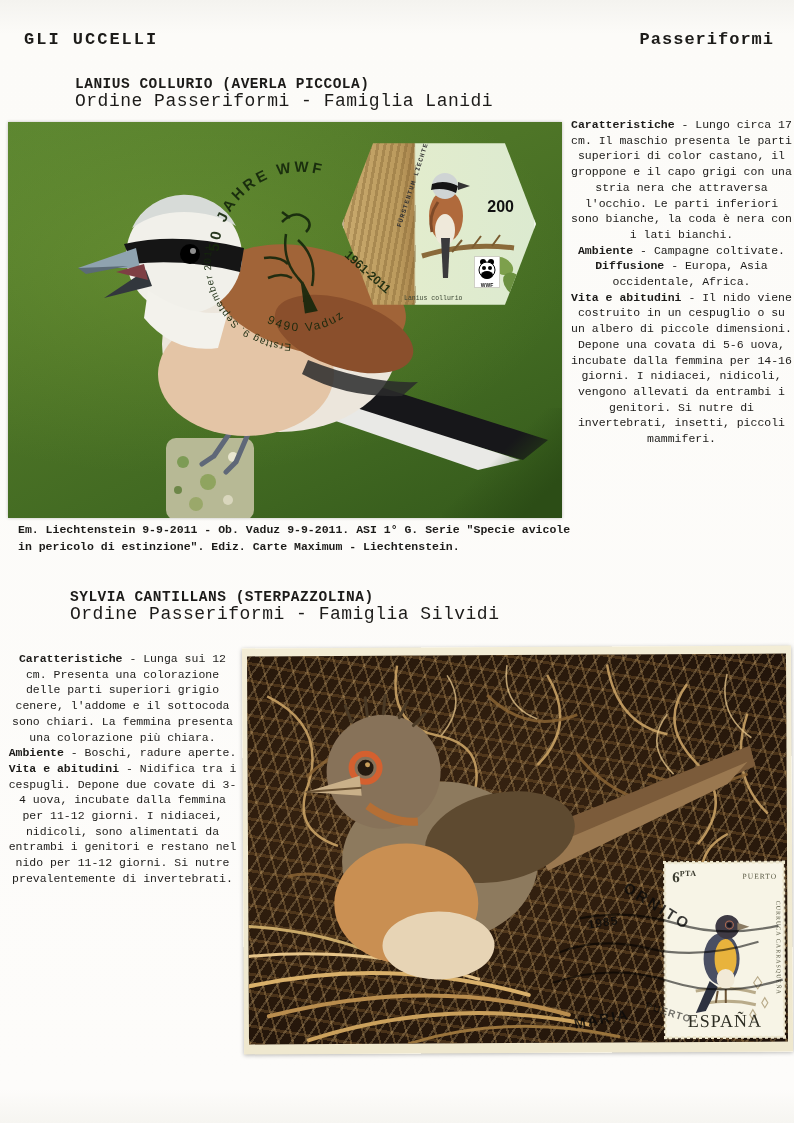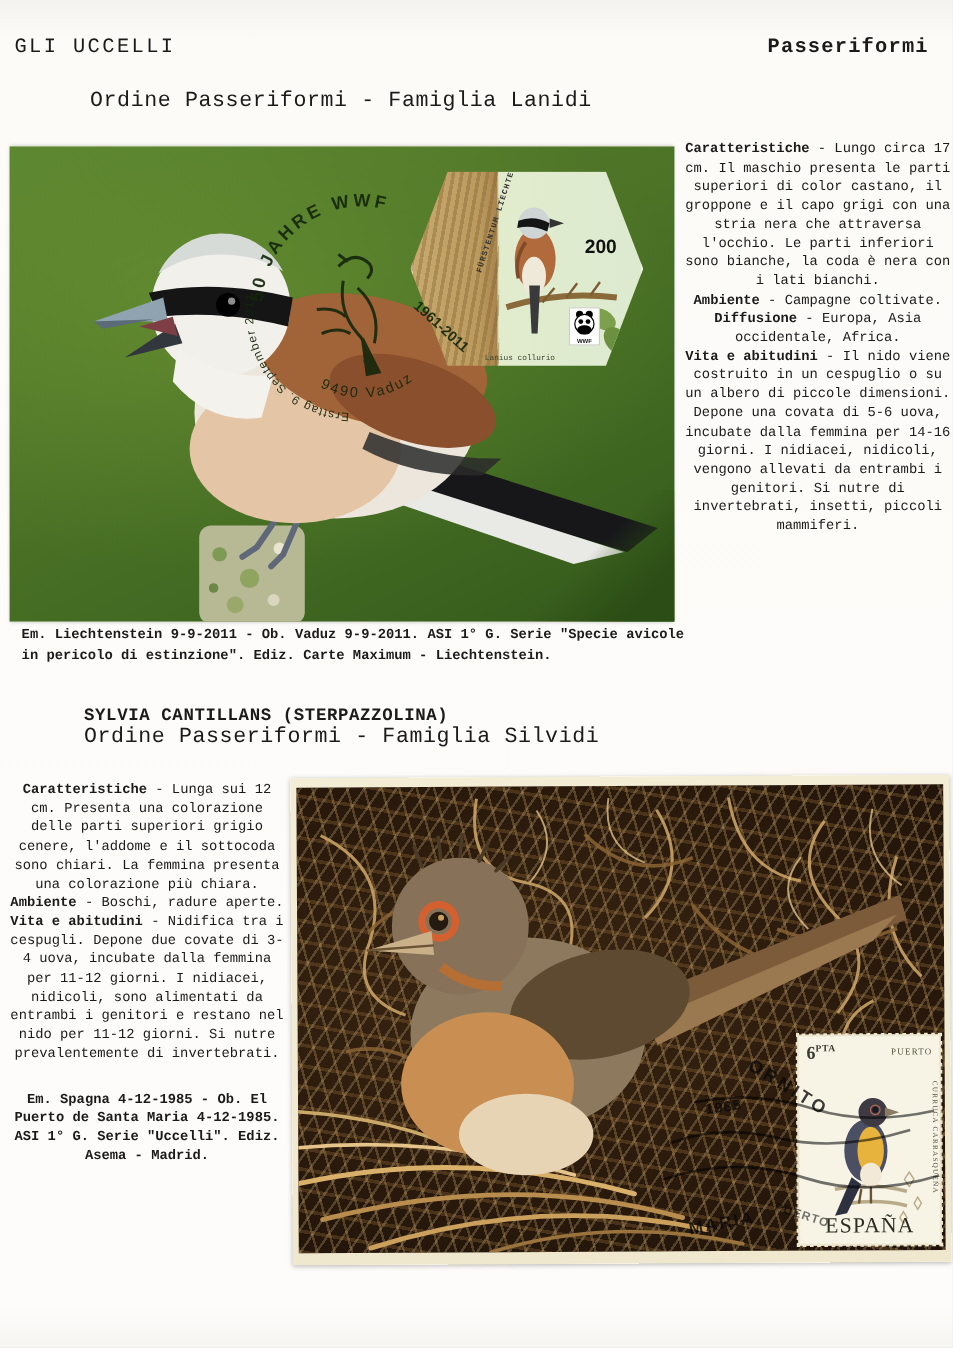--- a/index.html
+++ b/index.html
@@ -3,21 +3,21 @@
 <meta charset="utf-8">
 <style>
   html,body{margin:0;padding:0;background:#e8e8e6;}
   .page{
     position:relative;width:794px;height:1123px;margin:0 auto;
     background:linear-gradient(180deg,#f4f3ef 0%,#fcfbf8 3%,#fdfcfa 97%,#f6f5f1 100%);
     font-family:"Liberation Mono","DejaVu Sans Mono",monospace;
     color:#1c1b19;overflow:hidden;
   }
   
-  .hdr-left{position:absolute;left:12px;top:30px;font-size:17px;font-weight:normal;letter-spacing:2px;}
+  .hdr-left{position:absolute;left:24px;top:30px;font-size:17px;font-weight:bold;letter-spacing:2px;}
   .hdr-right{position:absolute;right:20px;top:30px;font-size:17px;font-weight:bold;letter-spacing:1px;}
   
   .tblock{position:absolute;line-height:17px;}
   .tb1{left:75px;top:76px;}
   .tb2{left:70px;top:589px;}
   .sp-title{font-size:14.5px;font-weight:bold;letter-spacing:.5px;}
   .sp-sub{font-size:18px;letter-spacing:.5px;}
   
   .col{position:absolute;font-size:11.5px;line-height:15.7px;text-align:center;}
   .col-right{left:569px;top:117px;width:225px;}
@@ -94,20 +94,21 @@
 </style>
 </head>
 <body>
 
 <div class="page">
 
   <div class="hdr-left">GLI UCCELLI</div>
   <div class="hdr-right">Passeriformi</div>
 
   <div class="tblock tb1">
+    <div class="sp-title">LANIUS COLLURIO (AVERLA PICCOLA)</div>
     <div class="sp-sub">Ordine Passeriformi - Famiglia Lanidi</div>
   </div>
 
   <div class="photo1">
     <svg class="scene" viewBox="0 0 554 396">
 
       <rect x="158" y="316" width="88" height="82" rx="10" fill="#b7b995"></rect>
       <circle cx="175" cy="340" r="6" fill="#7d9b55"></circle>
         <circle cx="200" cy="360" r="8" fill="#8fa45f"></circle>
       <circle cx="225" cy="335" r="5" fill="#e9e6d0"></circle>
@@ -216,21 +217,20 @@
     <div class="sp-title">SYLVIA CANTILLANS (STERPAZZOLINA)</div>
     <div class="sp-sub">Ordine Passeriformi - Famiglia Silvidi</div>
   </div>
 
   <div class="col col-left">
     <div>
         <div class="para"><span class="lead">Caratteristiche</span> - Lunga sui 12 cm. Presenta una colorazione delle parti superiori grigio cenere, l'addome e il sottocoda sono chiari. La femmina presenta una colorazione più chiara.</div>
         <div class="para"><span class="lead">Ambiente</span> - Boschi, radure aperte.</div>
         <div class="para"><span class="lead">Vita e abitudini</span> - Nidifica tra i cespugli. Depone due covate di 3-4 uova, incubate dalla femmina per 11-12 giorni. I nidiacei, nidicoli, sono alimentati da entrambi i genitori e restano nel nido per 11-12 giorni. Si nutre prevalentemente di invertebrati.</div>
       </div>
-    <div class="cap2">Em. Spagna 4-12-1985 - Ob. El Puerto de Santa Maria 4-12-1985. ASI 1° G. Serie "Uccelli". Ediz. Asema - Madrid.</div>
   </div>
 
   <div class="photo2">
     <div class="photo2-img">
       <svg class="scene" viewBox="0 0 539 388">
 
         <g stroke="#c9a265" stroke-width="2.5" fill="none" opacity=".9">
           <path d="M20,40 q60,30 40,90 q-16,44 30,60"></path>
           <path d="M150,10 q-10,60 40,70 q50,10 36,60"></path>
           <path d="M300,20 q30,50 -10,90 M360,10 q10,60 60,70"></path>

